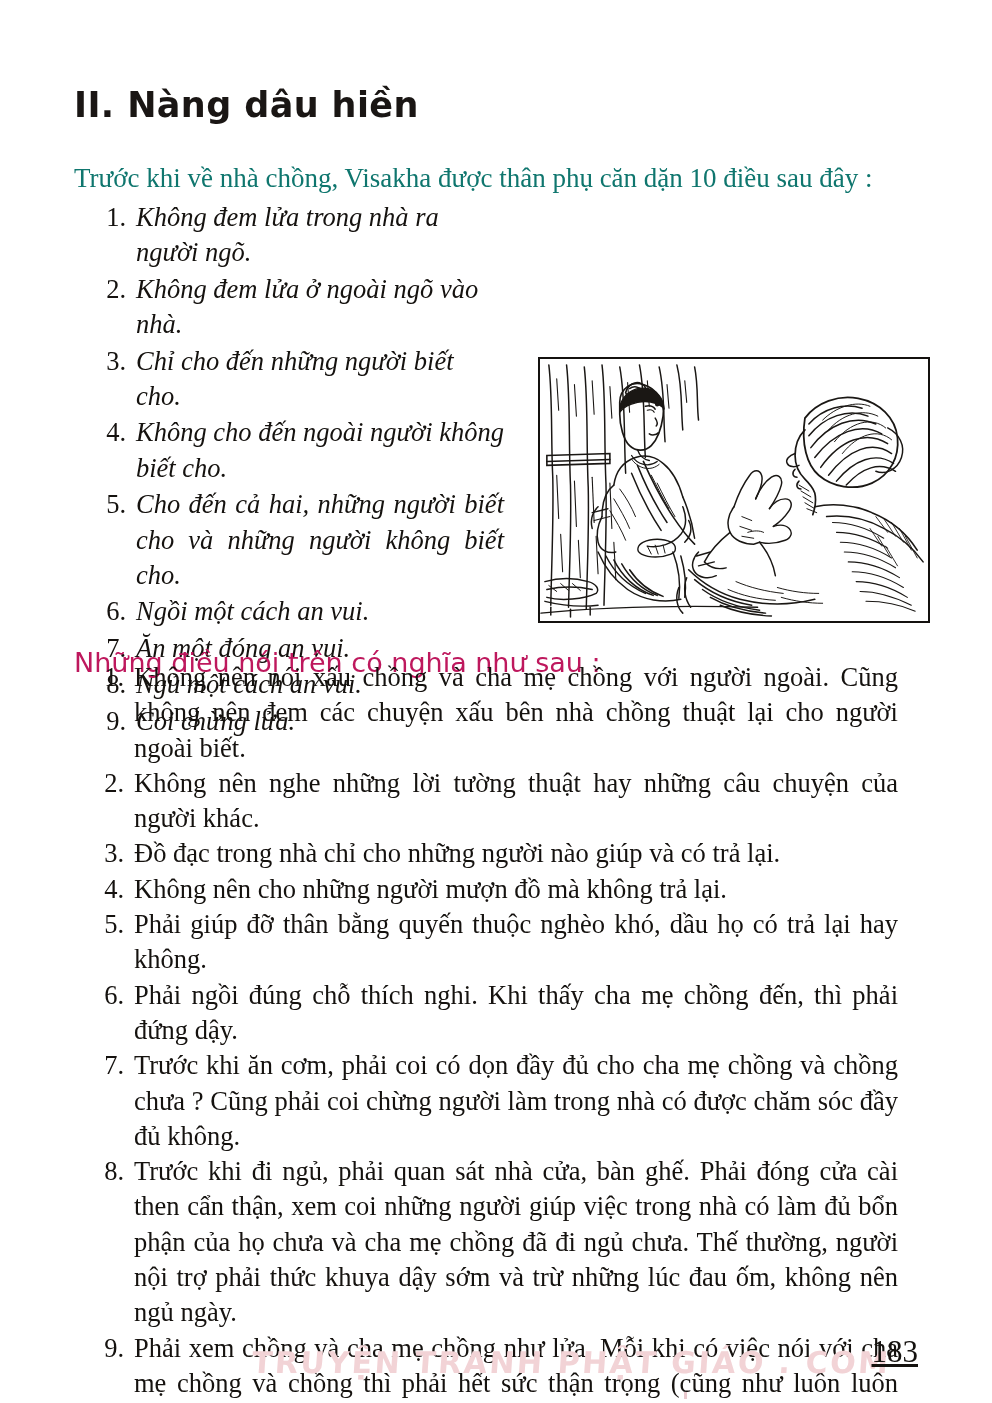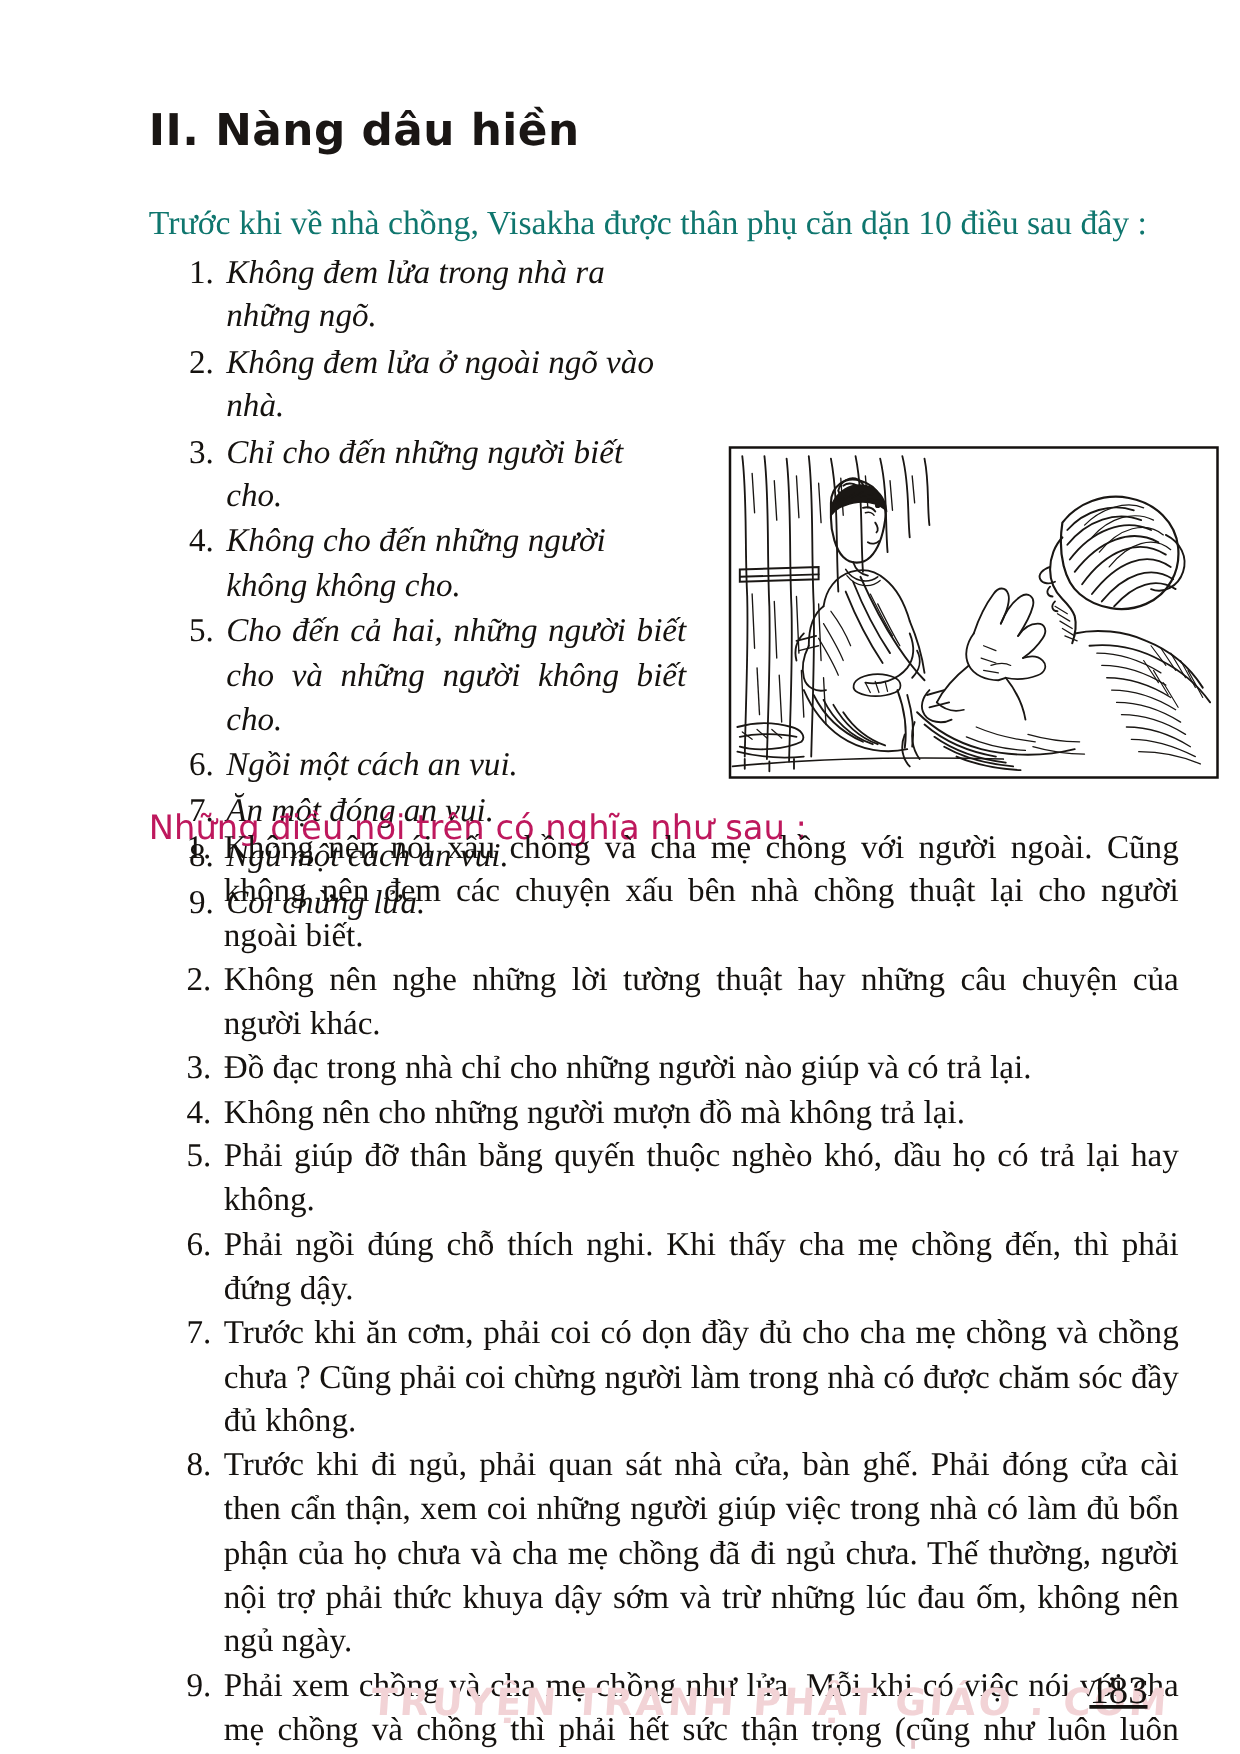--- a/index.html
+++ b/index.html
@@ -14,21 +14,20 @@
     overflow: hidden;
     font-family: "Liberation Serif", serif;
     color: #15120f;
     -webkit-font-smoothing: antialiased;
   }
 
   .page {
     position: absolute;
     inset: 0;
     padding: 0;
-    margin-left: 45px;
   }
 
   
   .section-heading {
     position: absolute;
     left: 74px;
     top: 62px;
     font-family: "DejaVu Sans", sans-serif;
     font-weight: bold;
     font-size: 35px;
@@ -168,33 +167,33 @@
 
 <div class="page">
 
   <h1 class="section-heading">II. Nàng dâu hiền</h1>
 
   <p class="intro">Trước khi về nhà chồng, Visakha được thân phụ căn dặn 10 điều sau đây :</p>
 
   <ol class="list-rules">
     <li>
       <span class="num">1.</span>
-      <span class="txt">Không đem lửa trong nhà ra những ngõ.</span>
+      <span class="txt">Không đem lửa trong nhà ra người ngõ.</span>
     </li>
     <li>
       <span class="num">2.</span>
       <span class="txt">Không đem lửa ở ngoài ngõ vào nhà.</span>
     </li>
     <li>
       <span class="num">3.</span>
       <span class="txt">Chỉ cho đến những người biết cho.</span>
     </li>
     <li>
       <span class="num">4.</span>
-      <span class="txt">Không cho đến những người không không cho.</span>
+      <span class="txt">Không cho đến ngoài người không biết cho.</span>
     </li>
     <li class="wrap-just">
       <span class="num">5.</span>
       <span class="txt">Cho đến cả hai, những người biết cho và những người không biết cho.</span>
     </li>
     <li>
       <span class="num">6.</span>
       <span class="txt">Ngồi một cách an vui.</span>
     </li>
     <li>

